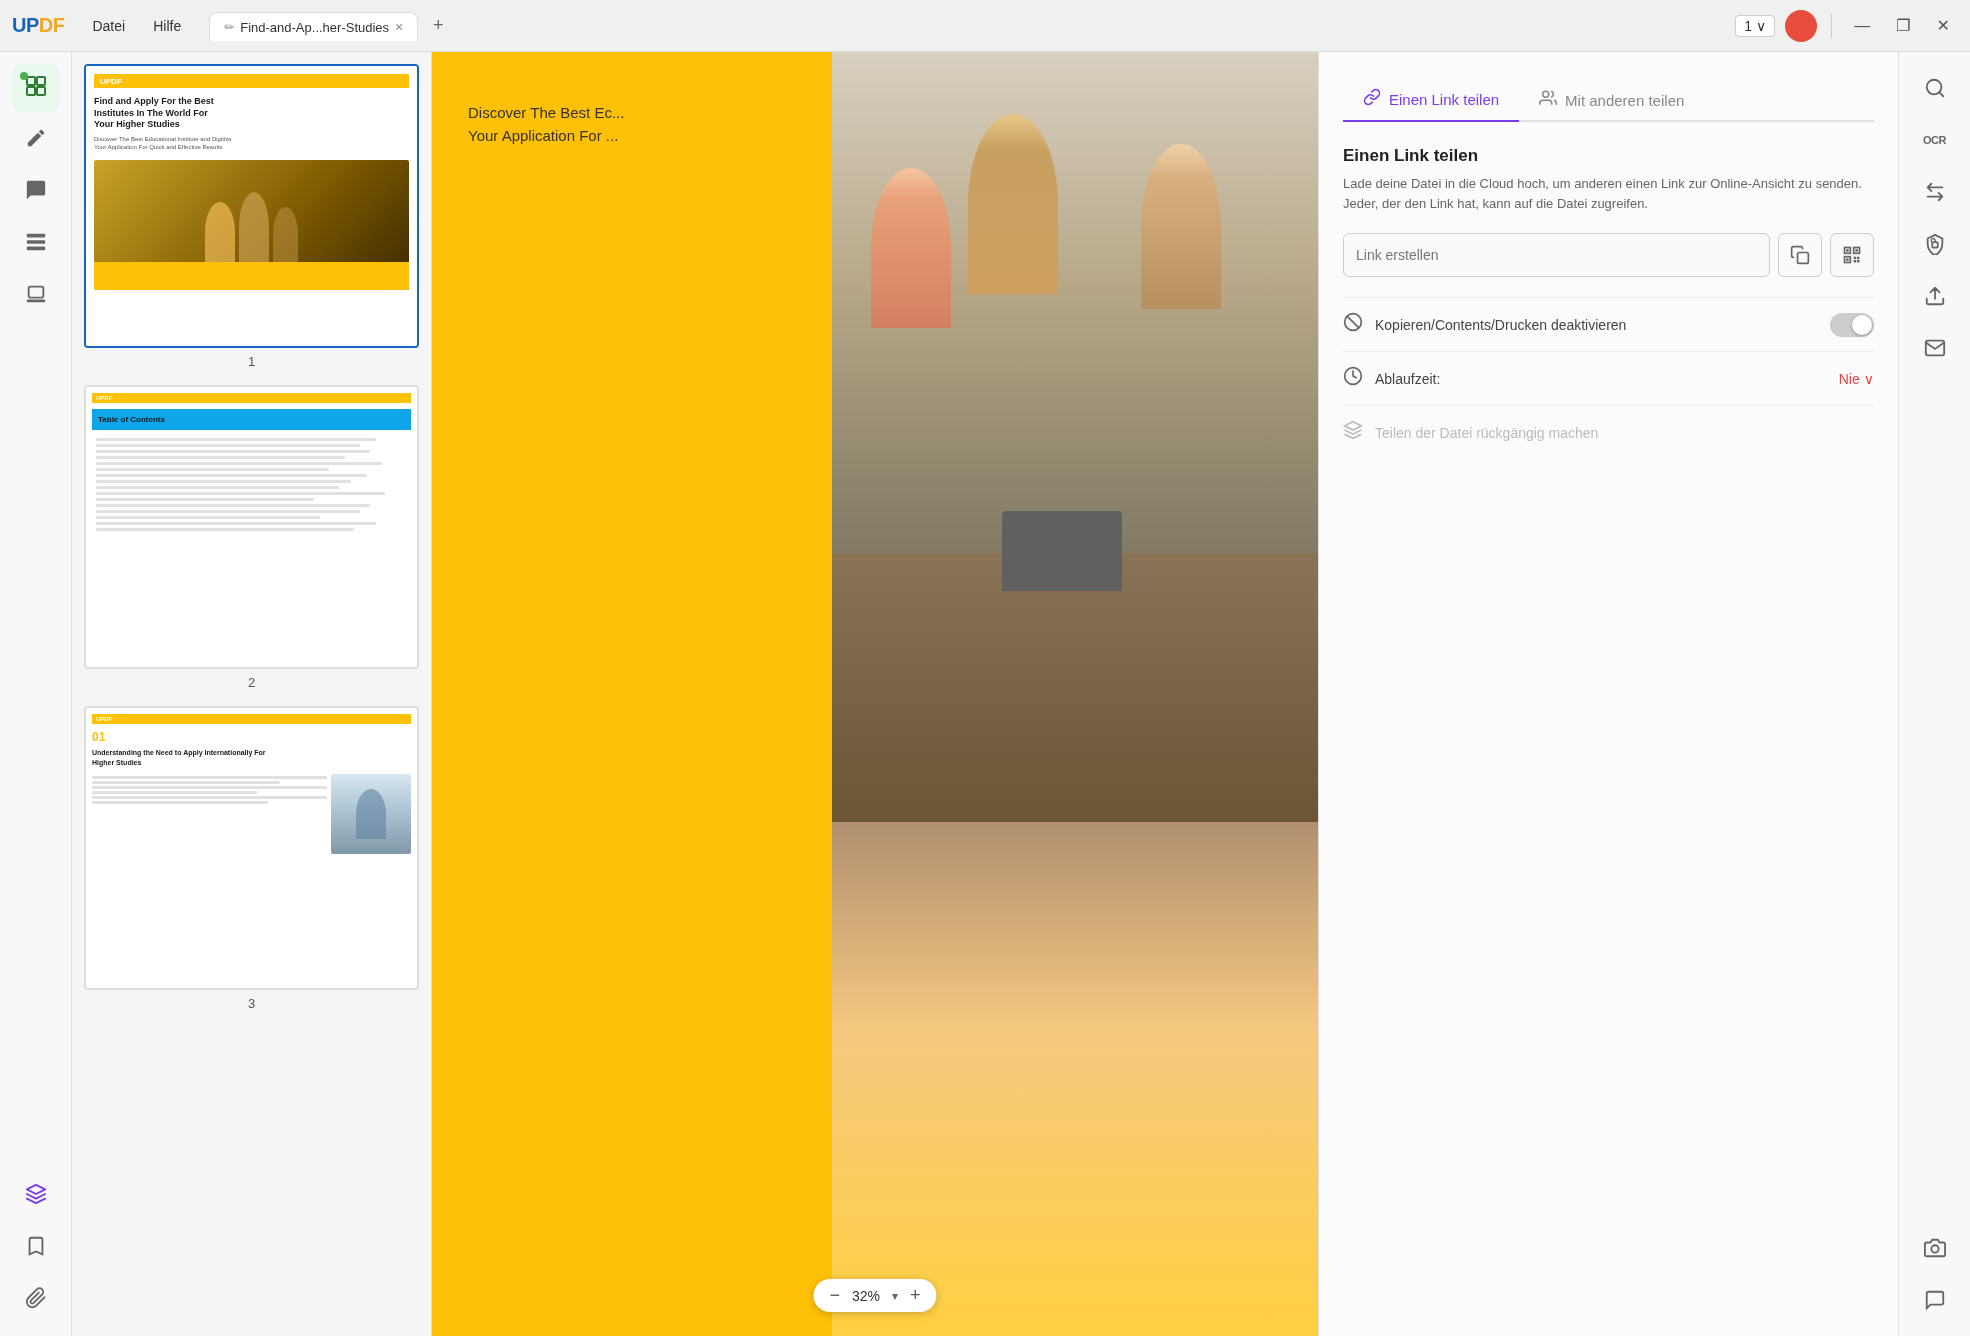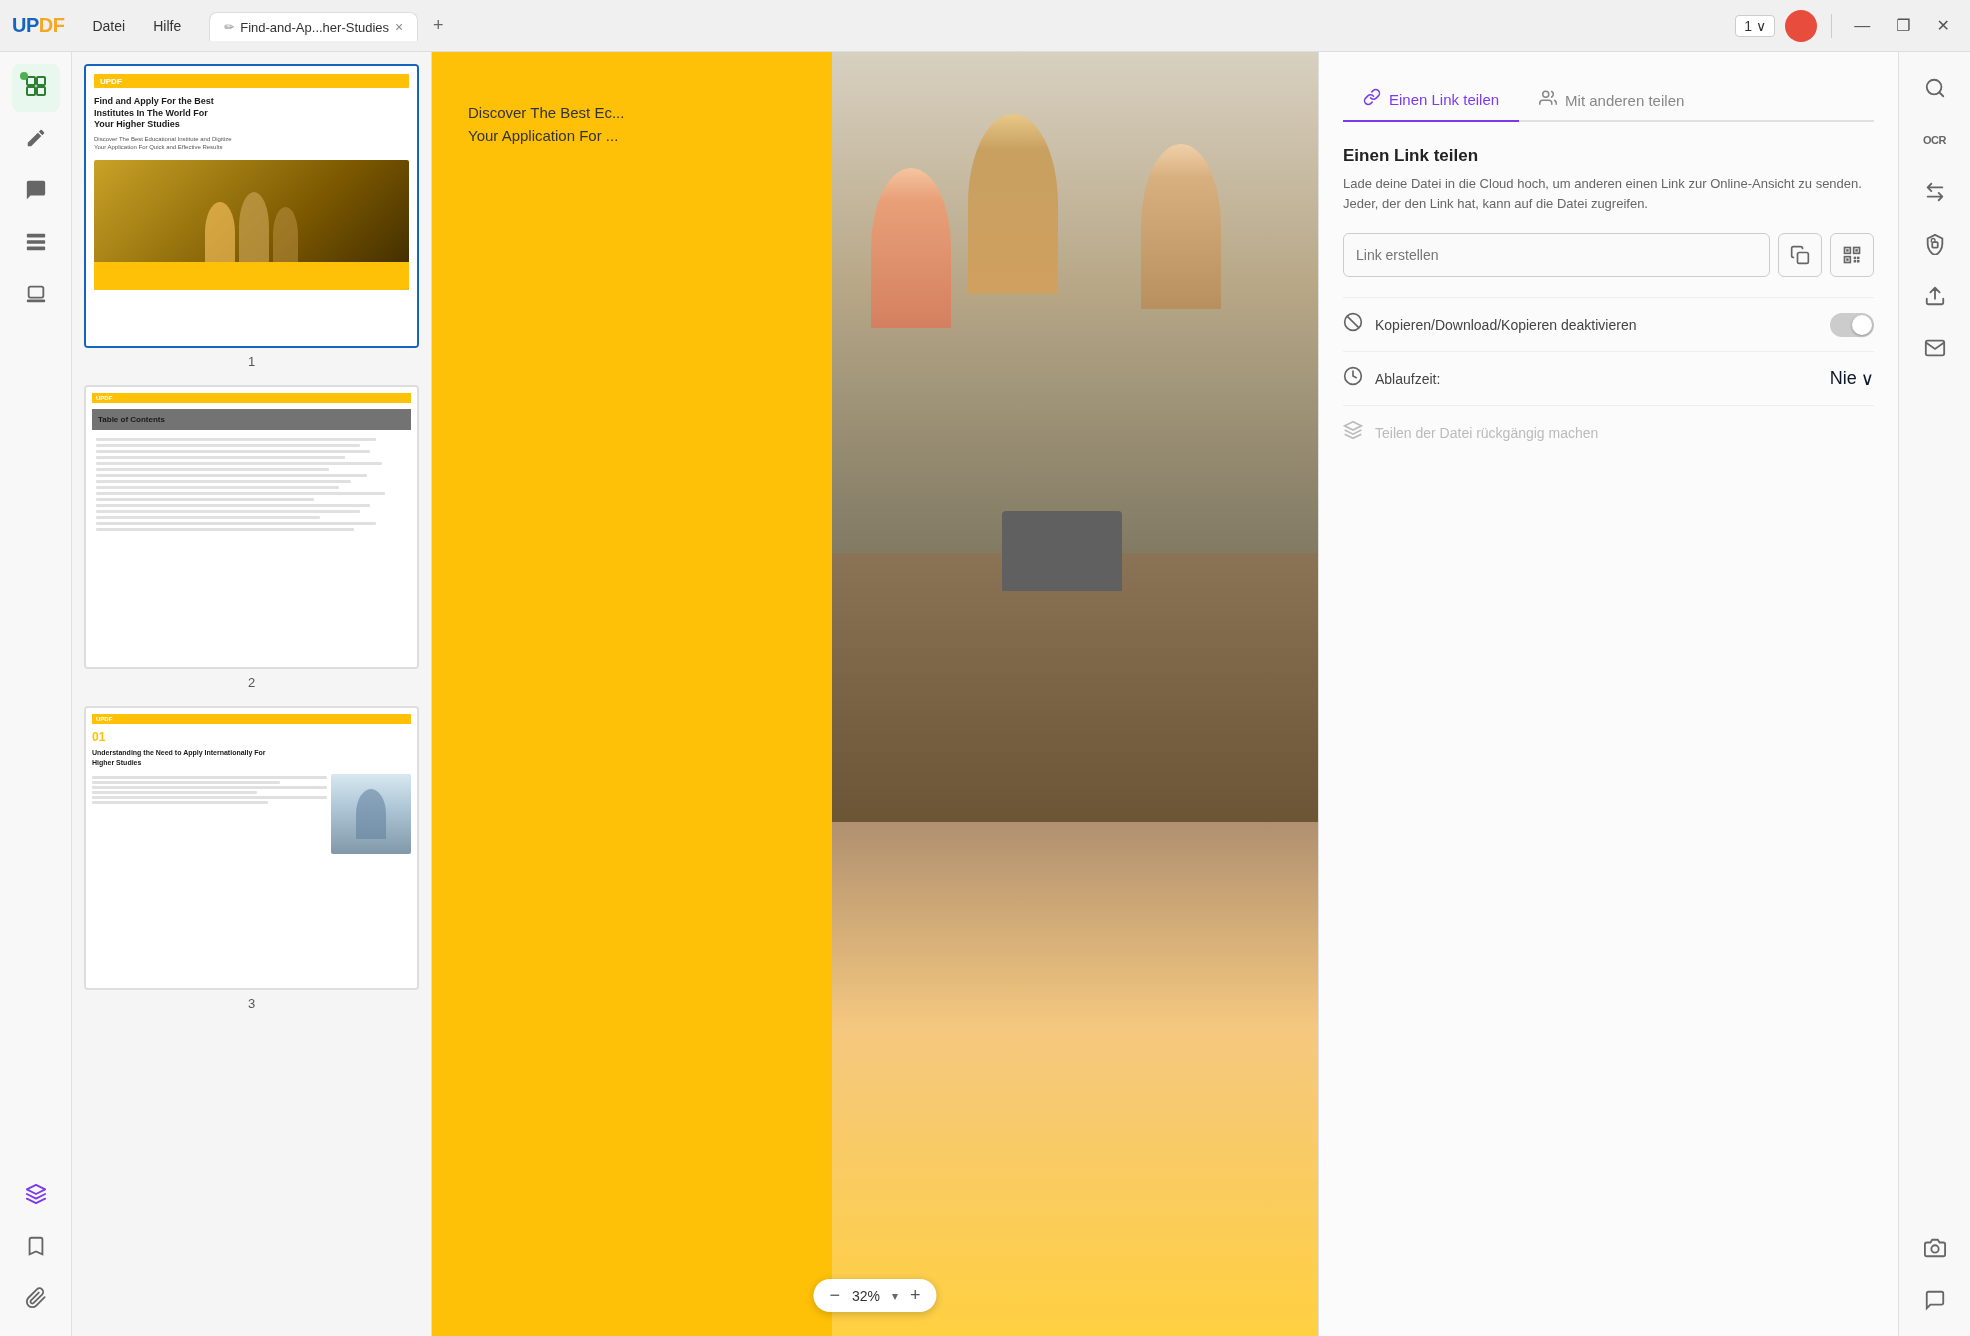--- a/index.html
+++ b/index.html
@@ -153,21 +153,21 @@
       background: #fff; border-radius: 50%; box-shadow: 0 1px 3px rgba(0,0,0,0.3);
     }
 
     .expire-row {
       display: flex; align-items: center; padding: 14px 0; border-top: 1px solid #eee;
     }
     .expire-icon { font-size: 18px; color: #666; margin-right: 12px; }
     .expire-label { font-size: 14px; color: #444; flex: 1; }
     .expire-value {
       display: flex; align-items: center; gap: 4px;
-      font-size: 18px; color: #0f172a; cursor: pointer; margin-left: 12px;
+      font-size: 14px; color: #ef4444; cursor: pointer; margin-left: 12px;
     }
 
     .revoke-row {
       display: flex; align-items: center; padding: 14px 0; border-top: 1px solid #eee;
     }
     .revoke-icon { font-size: 18px; color: #bbb; margin-right: 12px; }
     .revoke-label { font-size: 14px; color: #bbb; flex: 1; }
 
     .create-btn-wrapper { position: relative; margin-top: 20px; display: flex; justify-content: flex-end; }
     .create-btn {
@@ -317,21 +317,21 @@
       </div>
       <div class="thumb-label">1</div>
     </div>
 
     <div class="thumb-item">
       <div class="thumb-img">
         <div class="p2-thumb">
           <div style="background:#ffc107;height:10px;margin-bottom:6px;display:flex;align-items:center;padding:0 4px;">
             <span style="font-size:6px;font-weight:800;color:#fff;">UPDF</span>
           </div>
-          <div style="background:#737373;padding:6px;margin-bottom:8px;">
+          <div style="background:#0ea5e9;padding:6px;margin-bottom:8px;">
             <div style="font-size:8px;font-weight:700;color:#1a1a1a;">Table of Contents</div>
           </div>
           <div style="padding:0 4px;">
             <div style="height:3px;background:#e0e0e0;margin:3px 0;border-radius:1px;width:90%;"></div>
             <div style="height:3px;background:#e0e0e0;margin:3px 0;border-radius:1px;width:85%;"></div>
             <div style="height:3px;background:#e0e0e0;margin:3px 0;border-radius:1px;width:88%;"></div>
             <div style="height:3px;background:#e0e0e0;margin:3px 0;border-radius:1px;width:80%;"></div>
             <div style="height:3px;background:#e0e0e0;margin:3px 0;border-radius:1px;width:92%;"></div>
             <div style="height:3px;background:#e0e0e0;margin:3px 0;border-radius:1px;width:75%;"></div>
             <div style="height:3px;background:#e0e0e0;margin:3px 0;border-radius:1px;width:87%;"></div>
@@ -471,21 +471,21 @@
         </div>
       </div>
 
       <div class="option-row">
         <span class="option-icon">
           <svg width="20" height="20" viewBox="0 0 24 24" fill="none">
             <circle cx="12" cy="12" r="10" stroke="#666" stroke-width="2"></circle>
             <path d="M4.93 4.93l14.14 14.14" stroke="#666" stroke-width="2"></path>
           </svg>
         </span>
-        <span class="option-label">Kopieren/Download/Kopieren deaktivieren</span>
+        <span class="option-label">Kopieren/Contents/Drucken deaktivieren</span>
         <div class="toggle-switch on">
           <div class="toggle-knob"></div>
         </div>
       </div>
 
       <div class="expire-row">
         <span class="expire-icon">
           <svg width="20" height="20" viewBox="0 0 24 24" fill="none">
             <circle cx="12" cy="12" r="10" stroke="#666" stroke-width="2"></circle>
             <path d="M12 6v6l4 2" stroke="#666" stroke-width="2" stroke-linecap="round"></path>

